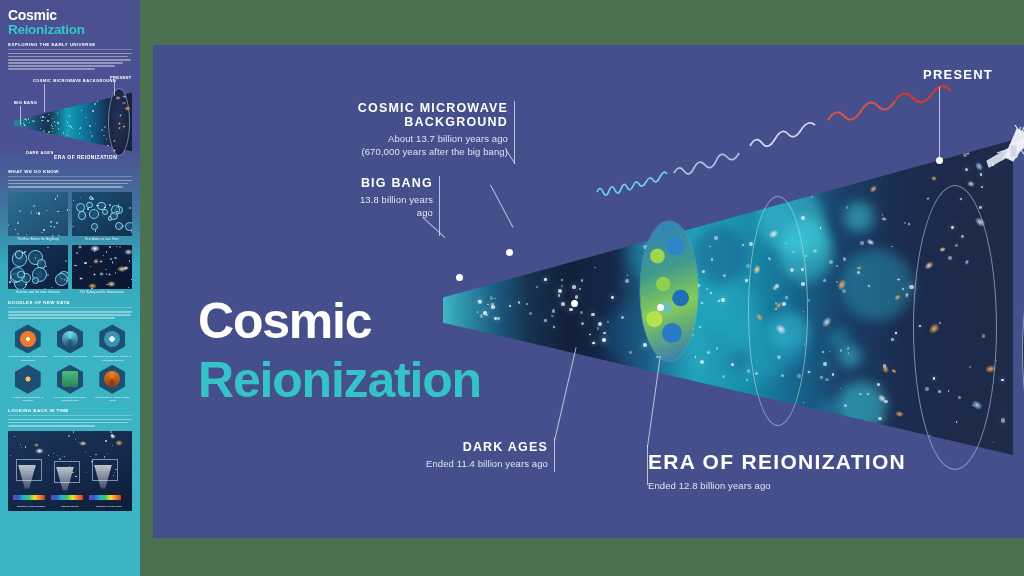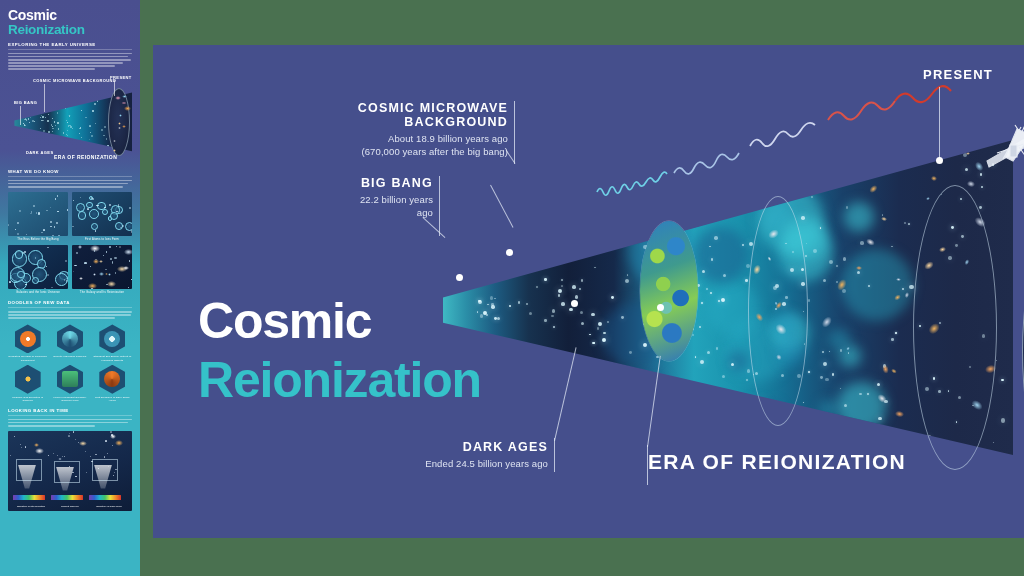--- a/index.html
+++ b/index.html
@@ -828,46 +828,47 @@
     </g>
   </svg>
 
   <div id="bigtitle">
     <div class="t1">Cosmic</div>
     <div class="t2">Reionization</div>
   </div>
 
   <div class="lbl" style="left:200px;top:56px;width:155px;text-align:right;">
     <div class="ttl" style="font-size:12.5px;">COSMIC MICROWAVE BACKGROUND</div>
-    <div class="sub" style="margin-top:4px;">About 18.9 billion years ago</div>
+    <div class="sub" style="margin-top:4px;">About 13.7 billion years ago</div>
     <div class="sub">(670,000 years after the big bang)</div>
   </div>
   <div class="lead" style="left:361px;top:56px;width:1.2px;height:63px;"></div>
   <div class="lead" style="left:346px;top:118px;width:16px;height:1.2px;transform:rotate(56deg);transform-origin:right center;"></div>
   <div class="lead" style="left:337px;top:140px;width:1.2px;height:48px;transform:rotate(-28deg);transform-origin:top center;"></div>
   <div class="node" style="left:353px;top:204px;"></div>
 
   <div class="lbl" style="left:190px;top:131px;width:90px;text-align:right;">
     <div class="ttl" style="font-size:12.5px;">BIG BANG</div>
-    <div class="sub" style="margin-top:4px;">22.2 billion years ago</div>
+    <div class="sub" style="margin-top:4px;">13.8 billion years ago</div>
   </div>
   <div class="lead" style="left:286px;top:131px;width:1.2px;height:60px;"></div>
   <div class="lead" style="left:262px;top:192px;width:30px;height:1.2px;transform:rotate(42deg);transform-origin:right center;"></div>
   <div class="node" style="left:303px;top:229px;"></div>
 
   <div class="lbl" style="left:250px;top:395px;width:145px;text-align:right;">
     <div class="ttl" style="font-size:12.5px;">DARK AGES</div>
-    <div class="sub" style="margin-top:4px;">Ended 24.5 billion years ago</div>
+    <div class="sub" style="margin-top:4px;">Ended 11.4 billion years ago</div>
   </div>
   <div class="lead" style="left:401px;top:393px;width:1.2px;height:34px;"></div>
   <div class="lead" style="left:401px;top:300px;width:1.2px;height:96px;transform:rotate(13deg);transform-origin:bottom center;"></div>
   <div class="node" style="left:418px;top:255px;"></div>
 
   <div class="lbl" style="left:495px;top:405px;width:260px;">
     <div class="ttl" style="font-size:21px;letter-spacing:1.3px;">ERA OF REIONIZATION</div>
+    <div class="sub" style="margin-top:6px;">Ended 12.8 billion years ago</div>
   </div>
   <div class="lead" style="left:494px;top:400px;width:1.2px;height:40px;"></div>
   <div class="lead" style="left:494px;top:310px;width:1.2px;height:92px;transform:rotate(8deg);transform-origin:bottom center;"></div>
   <div class="node" style="left:504px;top:259px;"></div>
 
   <div class="lbl" style="left:745px;top:22px;width:120px;text-align:center;">
     <div class="ttl" style="font-size:13px;">PRESENT</div>
   </div>
   <div class="lead" style="left:786px;top:42px;width:1.2px;height:71px;"></div>
   <div class="node" style="left:783px;top:112px;"></div>

